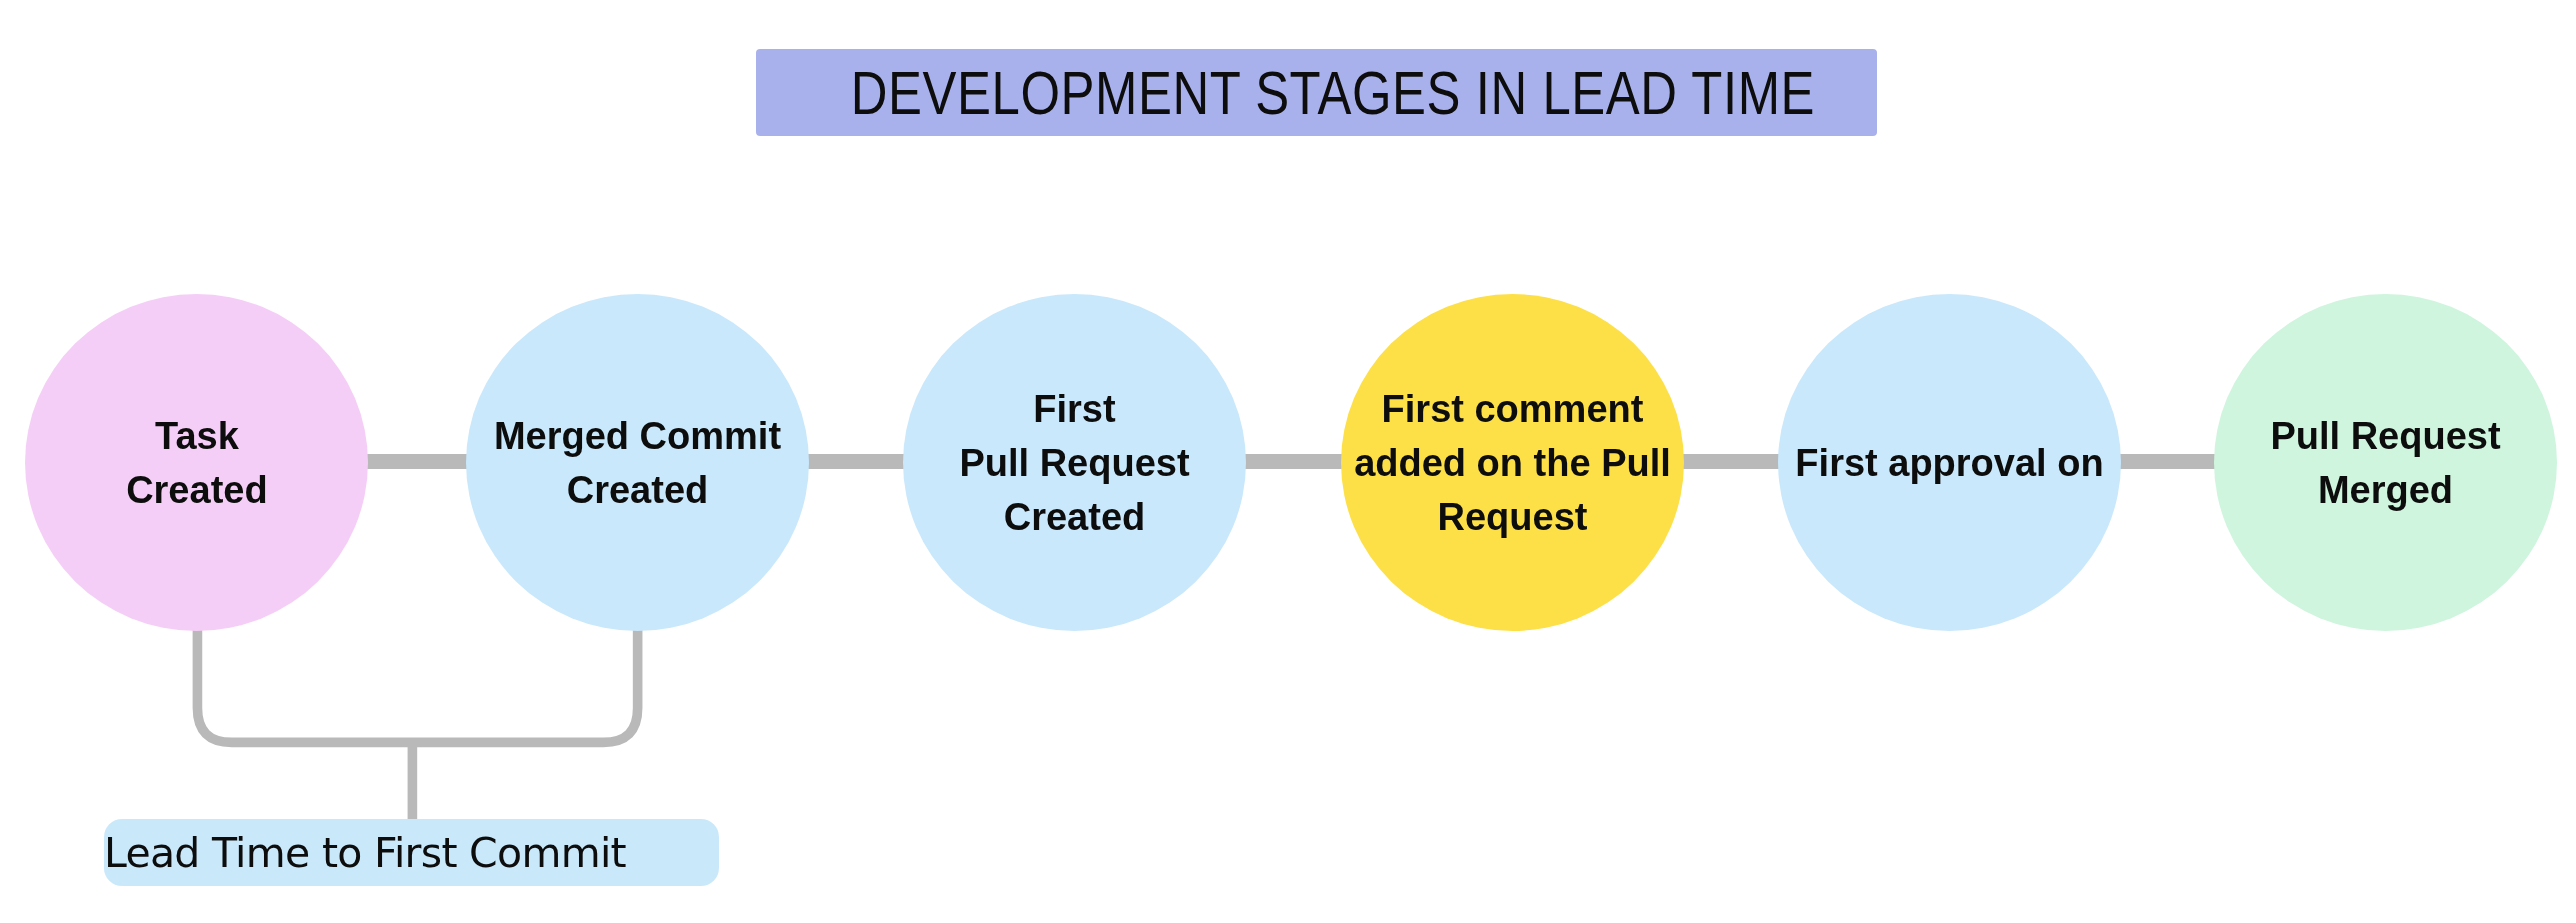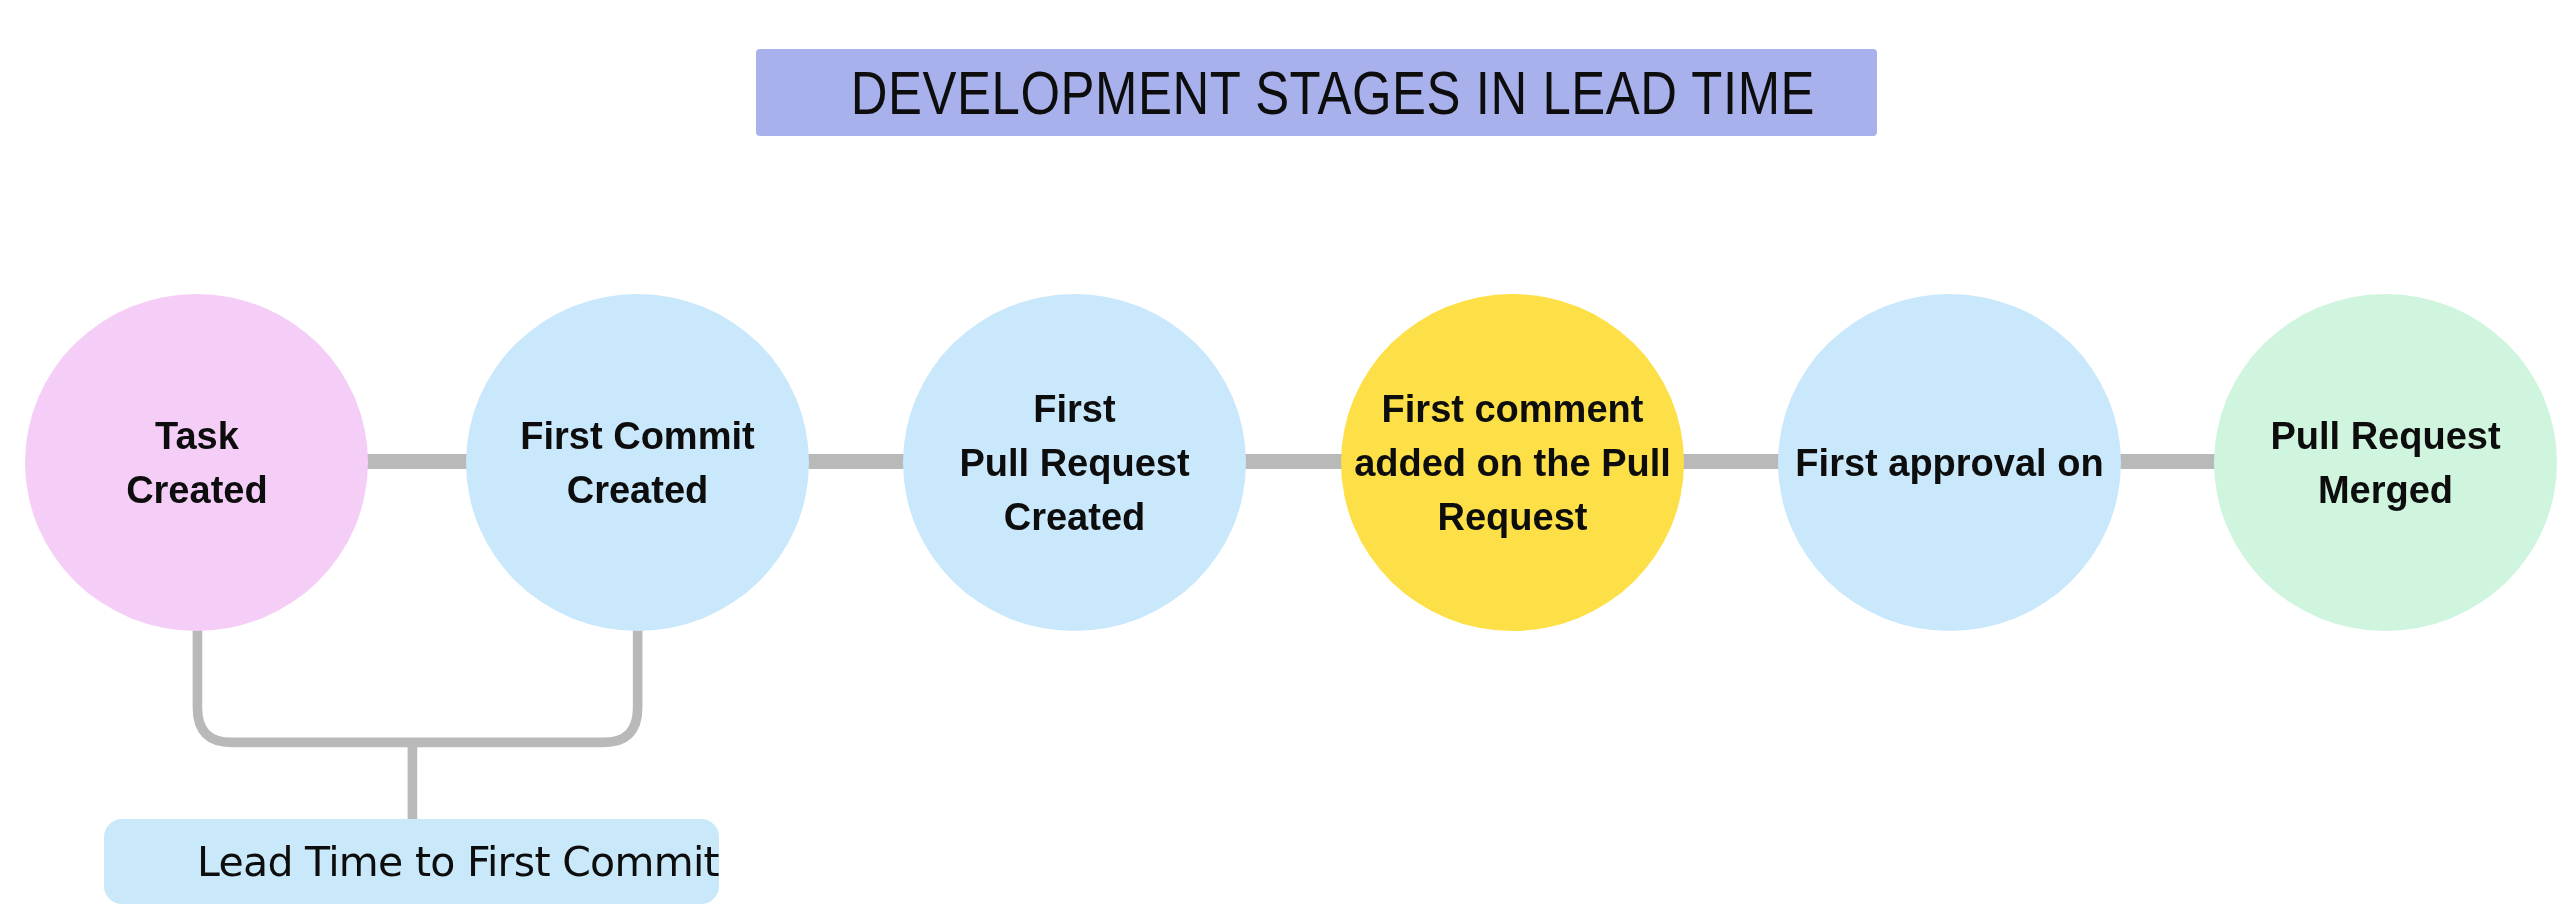--- a/index.html
+++ b/index.html
@@ -44,23 +44,23 @@
   .s4{left:1341px;}
   .s5{left:1778px;align-items:center;}
   .s6{left:2214px;}
   .stage-text{
     font-size:38px;font-weight:700;line-height:54px;letter-spacing:0;
     color:#0d0d0d;
   }
   .stage-text span{display:block;white-space:nowrap;}
   
   .annotation{
-    position:absolute;left:104px;top:819px;width:615px;height:85px;
+    position:absolute;left:104px;top:819px;width:615px;height:67px;
     border-radius:18px;
-    display:flex;align-items:center;justify-content:flex-end;
+    display:flex;align-items:center;justify-content:flex-start;
     z-index:2;
   }
   .annotation-text{
     font-family:"DejaVu Sans", sans-serif;
     font-size:41px;letter-spacing:-0.7px;font-weight:400;white-space:nowrap;
     color:#0d0d0d;
   }
 </style>
 </head>
 <body>
@@ -80,21 +80,21 @@
 
   <div class="stage s1" style="background: rgb(245, 206, 247);">
     <div class="stage-text">
       <span>Task</span>
       <span>Created</span>
     </div>
   </div>
 
   <div class="stage s2" style="background: rgb(201, 232, 251);">
     <div class="stage-text">
-      <span>First Commit</span>
+      <span>Merged Commit</span>
       <span>Created</span>
     </div>
   </div>
 
   <div class="stage s3" style="background: rgb(201, 232, 251);">
     <div class="stage-text">
       <span>First</span>
       <span>Pull Request</span>
       <span>Created</span>
     </div>

